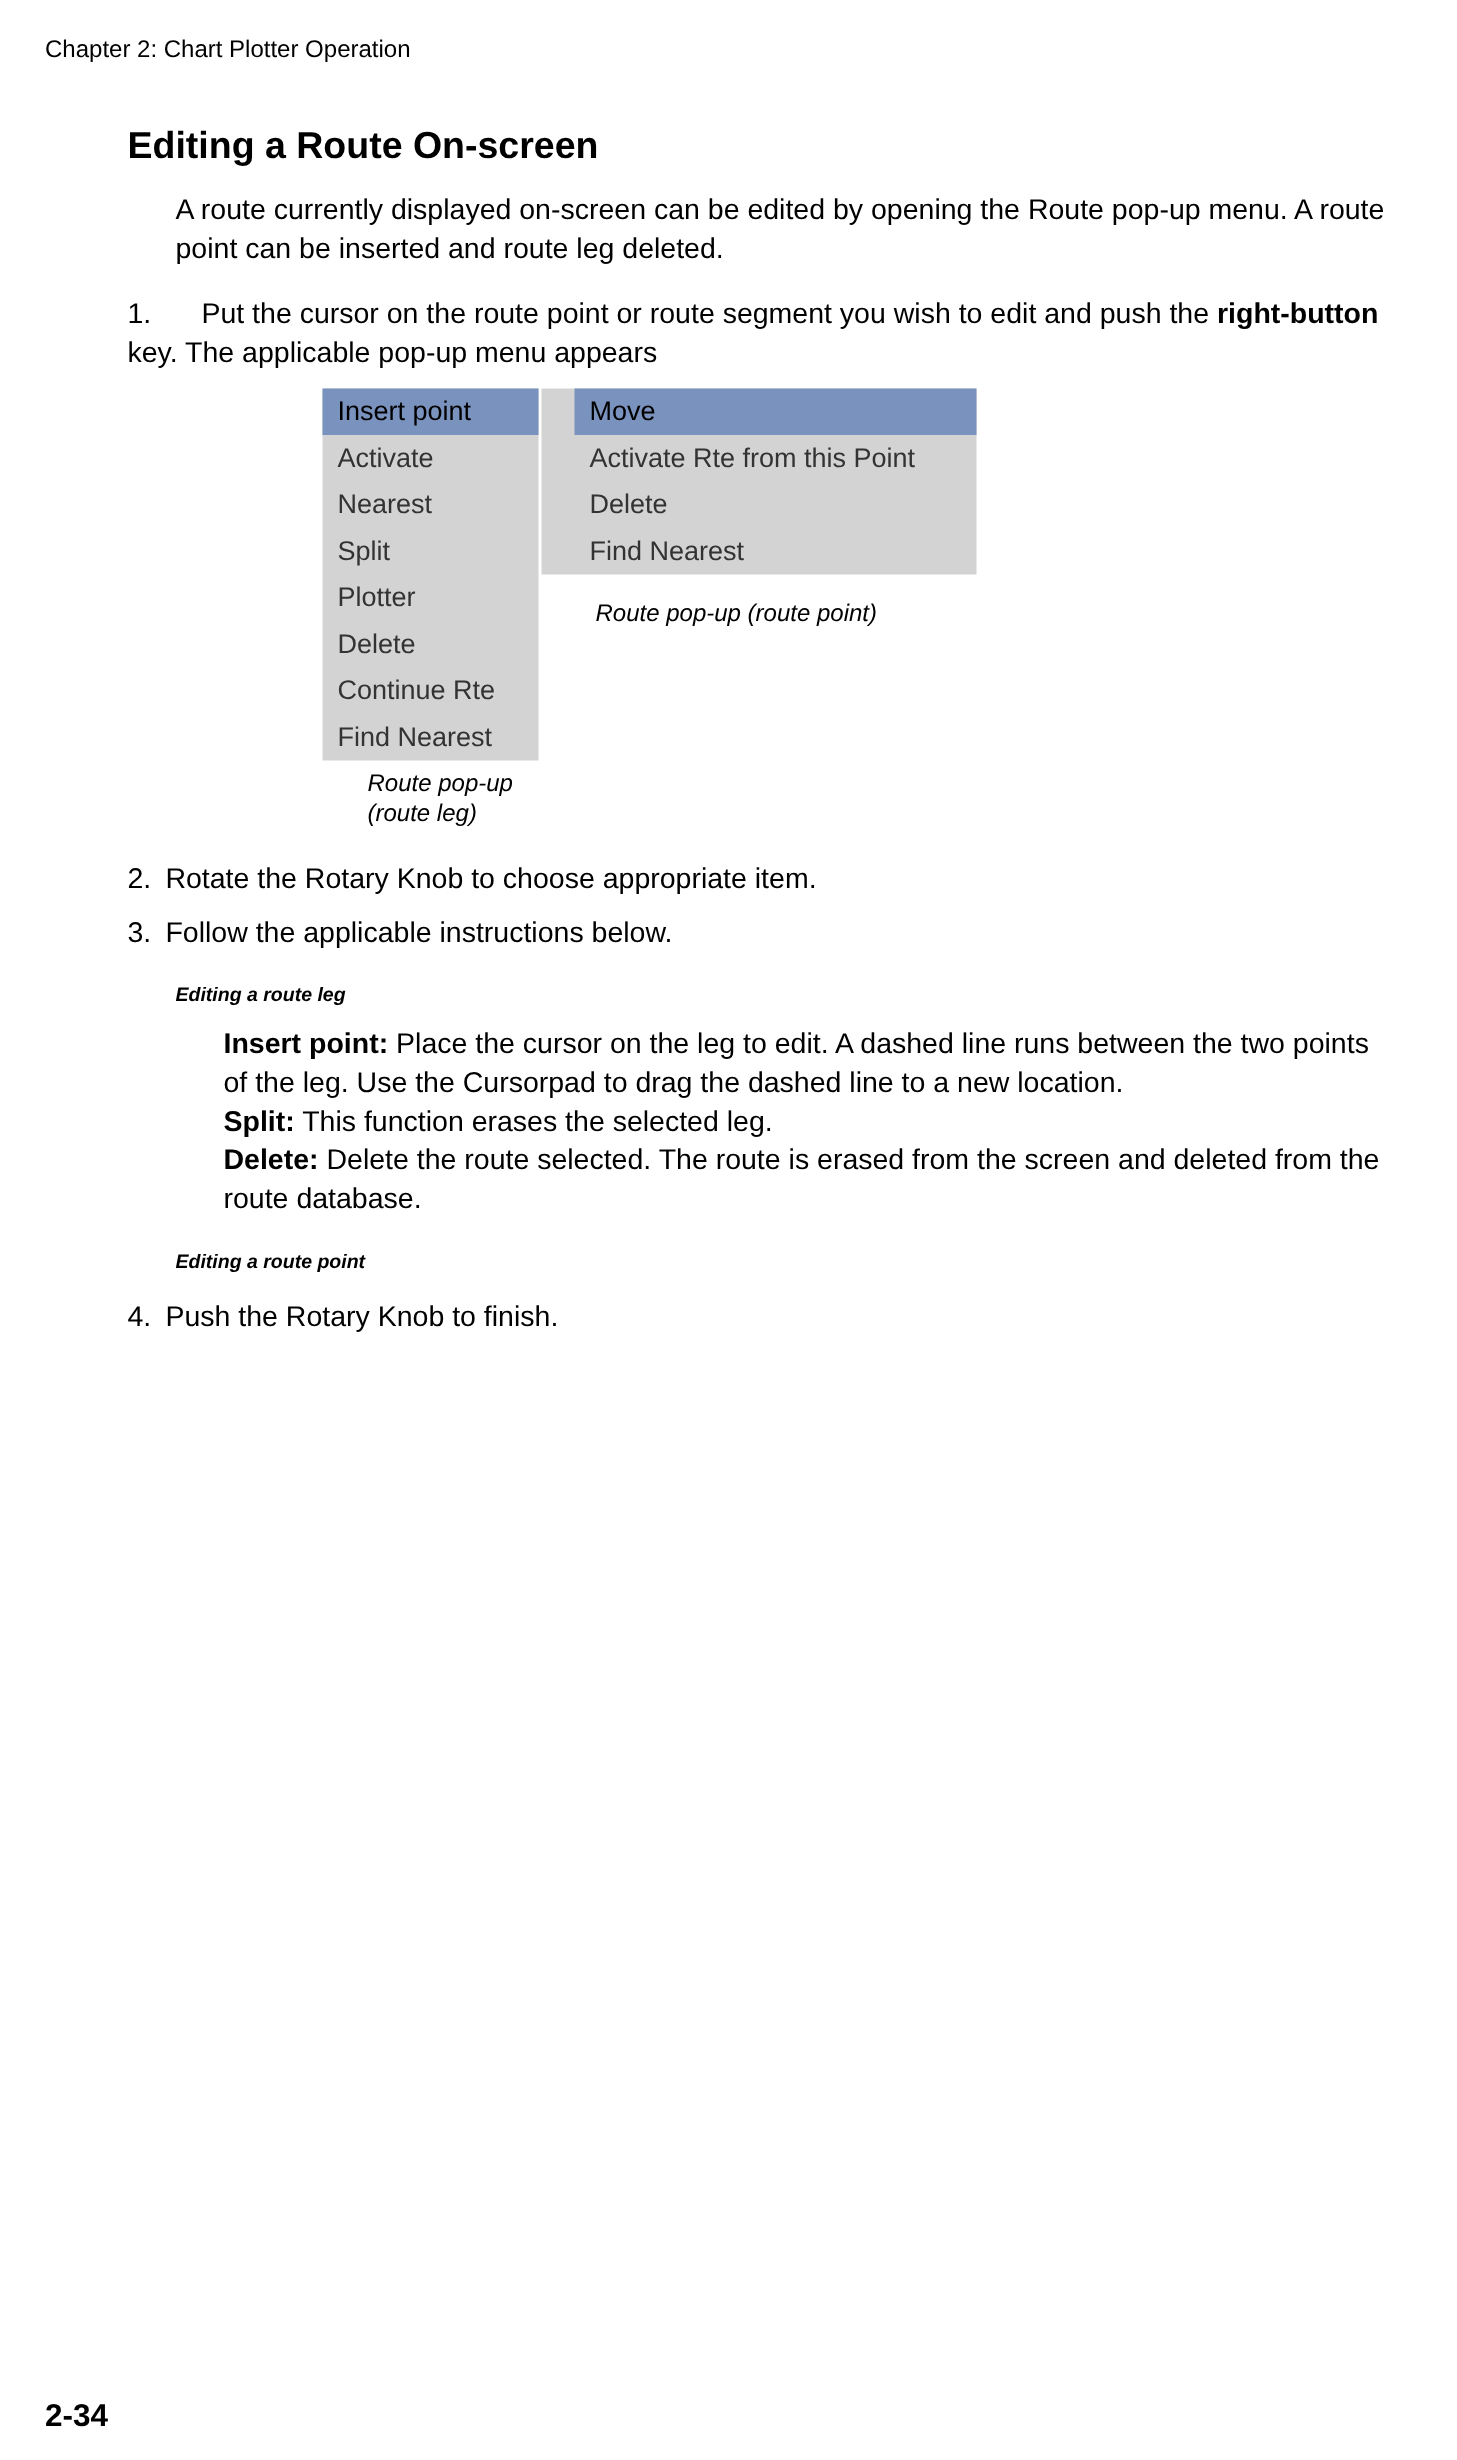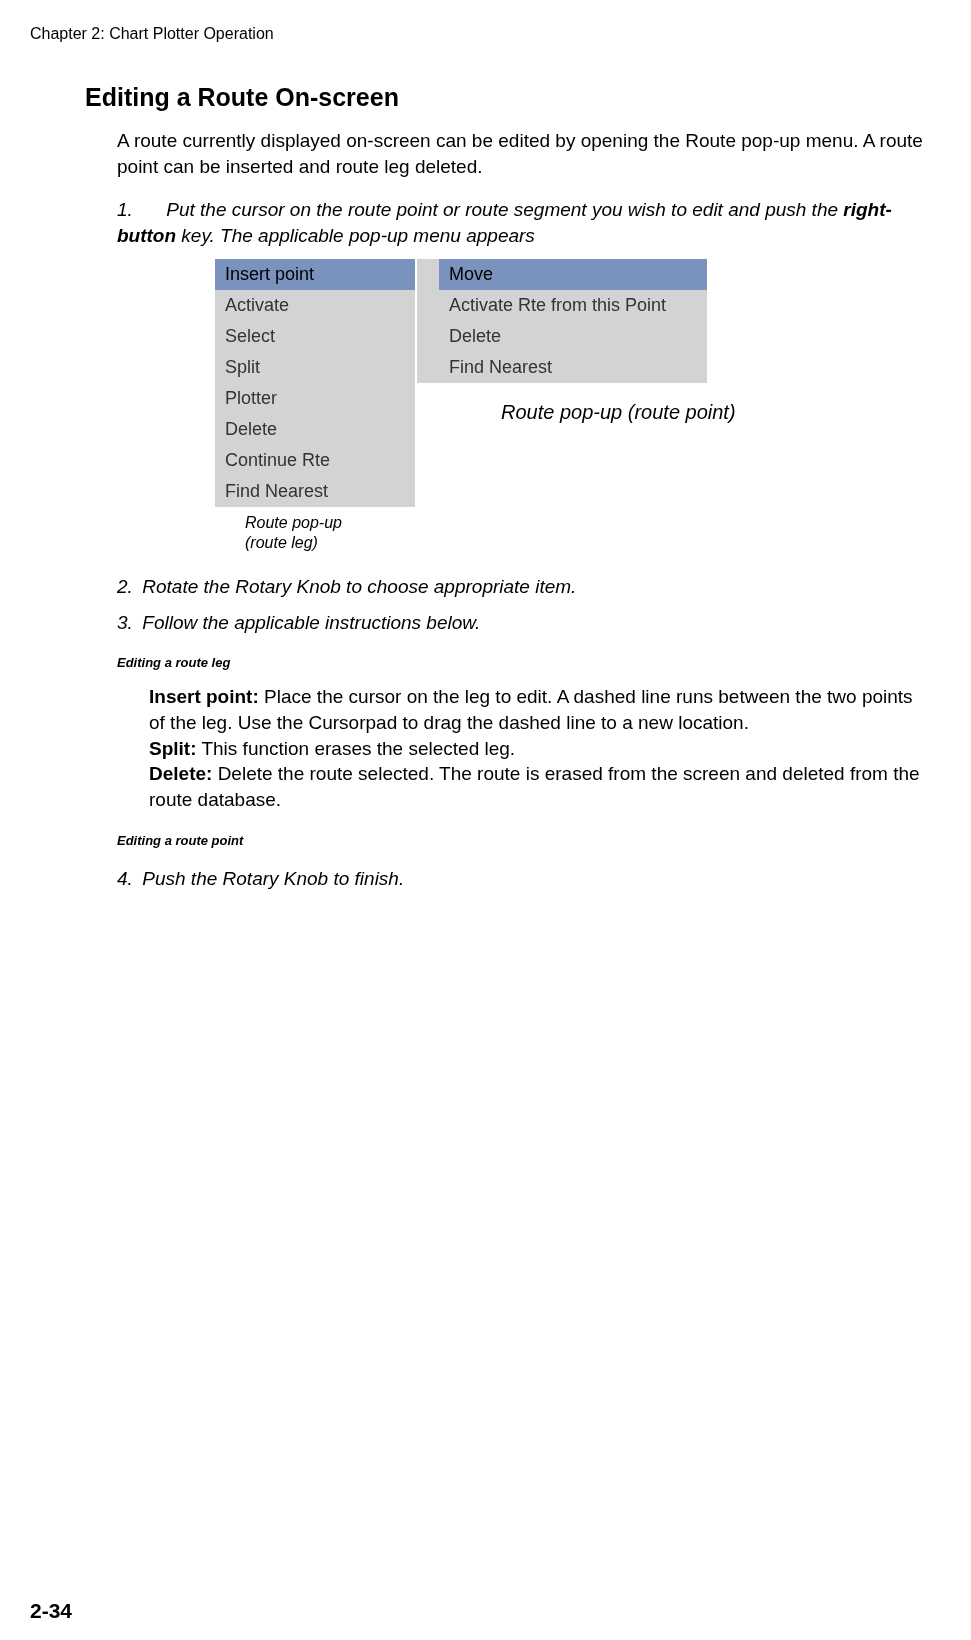--- a/index.html
+++ b/index.html
@@ -31,23 +31,21 @@
     }
     .intro-text {
       font-size: 19px;
       line-height: 1.35;
       margin-left: 32px;
       margin-bottom: 18px;
     }
     .step {
       font-size: 19px;
       line-height: 1.35;
-      margin-left: 32px;
       margin-bottom: 10px;
-      font-style: italic;
     }
     .step-num {
       display: inline-block;
       min-width: 20px;
     }
     .step-body {
       padding-left: 24px;
     }
     .bold {
       font-weight: bold;
@@ -61,21 +59,21 @@
       display: flex;
       flex-direction: column;
     }
     .menu-box {
       background: #d3d3d3;
       font-family: Verdana, Geneva, sans-serif;
       font-size: 18px;
       color: #333;
     }
     .menu-box-leg {
-      width: 200px;
+      width: 144px;
     }
     .menu-box-point {
       width: 290px;
       padding-left: 22px;
     }
     .menu-item {
       padding: 5px 10px;
     }
     .menu-item.selected {
       background: #7a92be;
@@ -83,23 +81,23 @@
     }
     .menu-caption {
       font-style: italic;
       font-size: 16px;
       margin-top: 6px;
       margin-left: 30px;
       line-height: 1.3;
     }
     .menu-caption-point {
       font-style: italic;
-      font-size: 20px;
+      font-size: 16px;
       margin-top: 18px;
-      margin-left: 84px;
+      margin-left: 36px;
     }
     .subsection-title {
       font-size: 13px;
       font-weight: bold;
       font-style: italic;
       margin: 20px 0 14px 32px;
     }
     .subsection-body {
       font-size: 19px;
       line-height: 1.35;
@@ -135,21 +133,21 @@
     <span class="step-body">
       <span>Put the cursor on the route point or route segment you wish to edit and push the </span><span class="bold">right-button</span><span> key. The applicable pop-up menu appears</span>
     </span>
   </div>
 
   <div class="menus-container">
     <div class="menu-column">
       <div class="menu-box menu-box-leg">
         <div class="menu-item selected">Insert point</div>
         <div class="menu-item">Activate</div>
-        <div class="menu-item">Select</div>
+        <div class="menu-item">Nearest</div>
         <div class="menu-item">Split</div>
         <div class="menu-item">Plotter</div>
         <div class="menu-item">Delete</div>
         <div class="menu-item">Continue Rte</div>
         <div class="menu-item">Find Nearest</div>
       </div>
       <div class="menu-caption">
         <span>Route pop-up</span><br>
         <span>(route leg)</span>
       </div>

